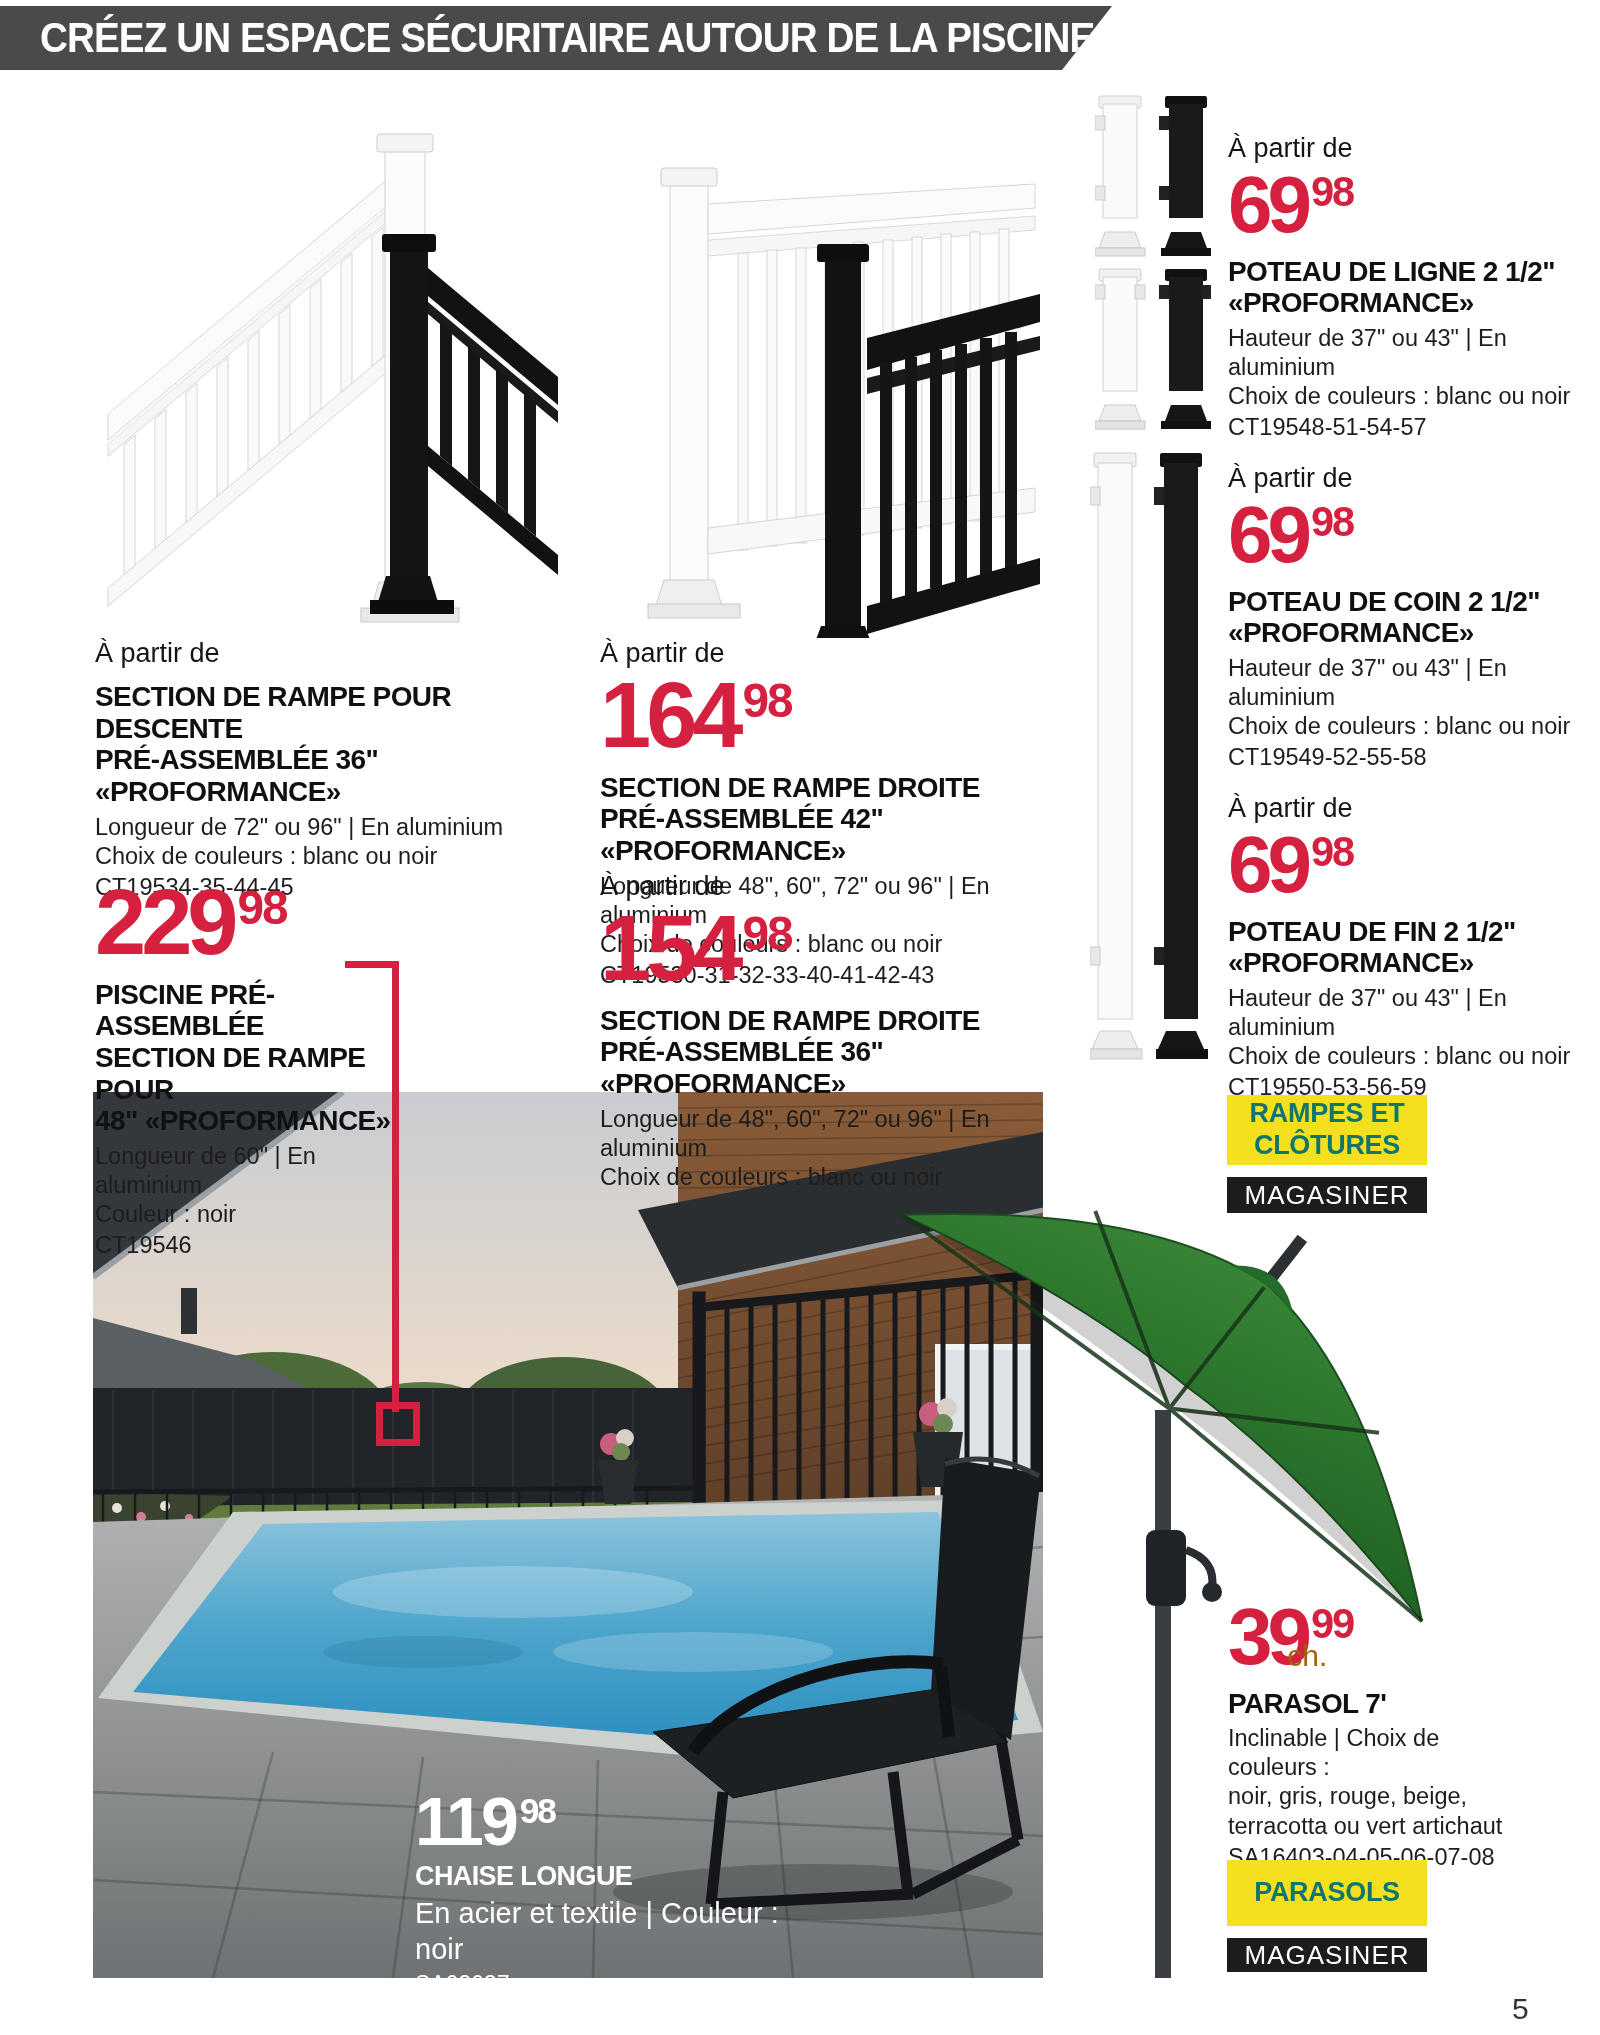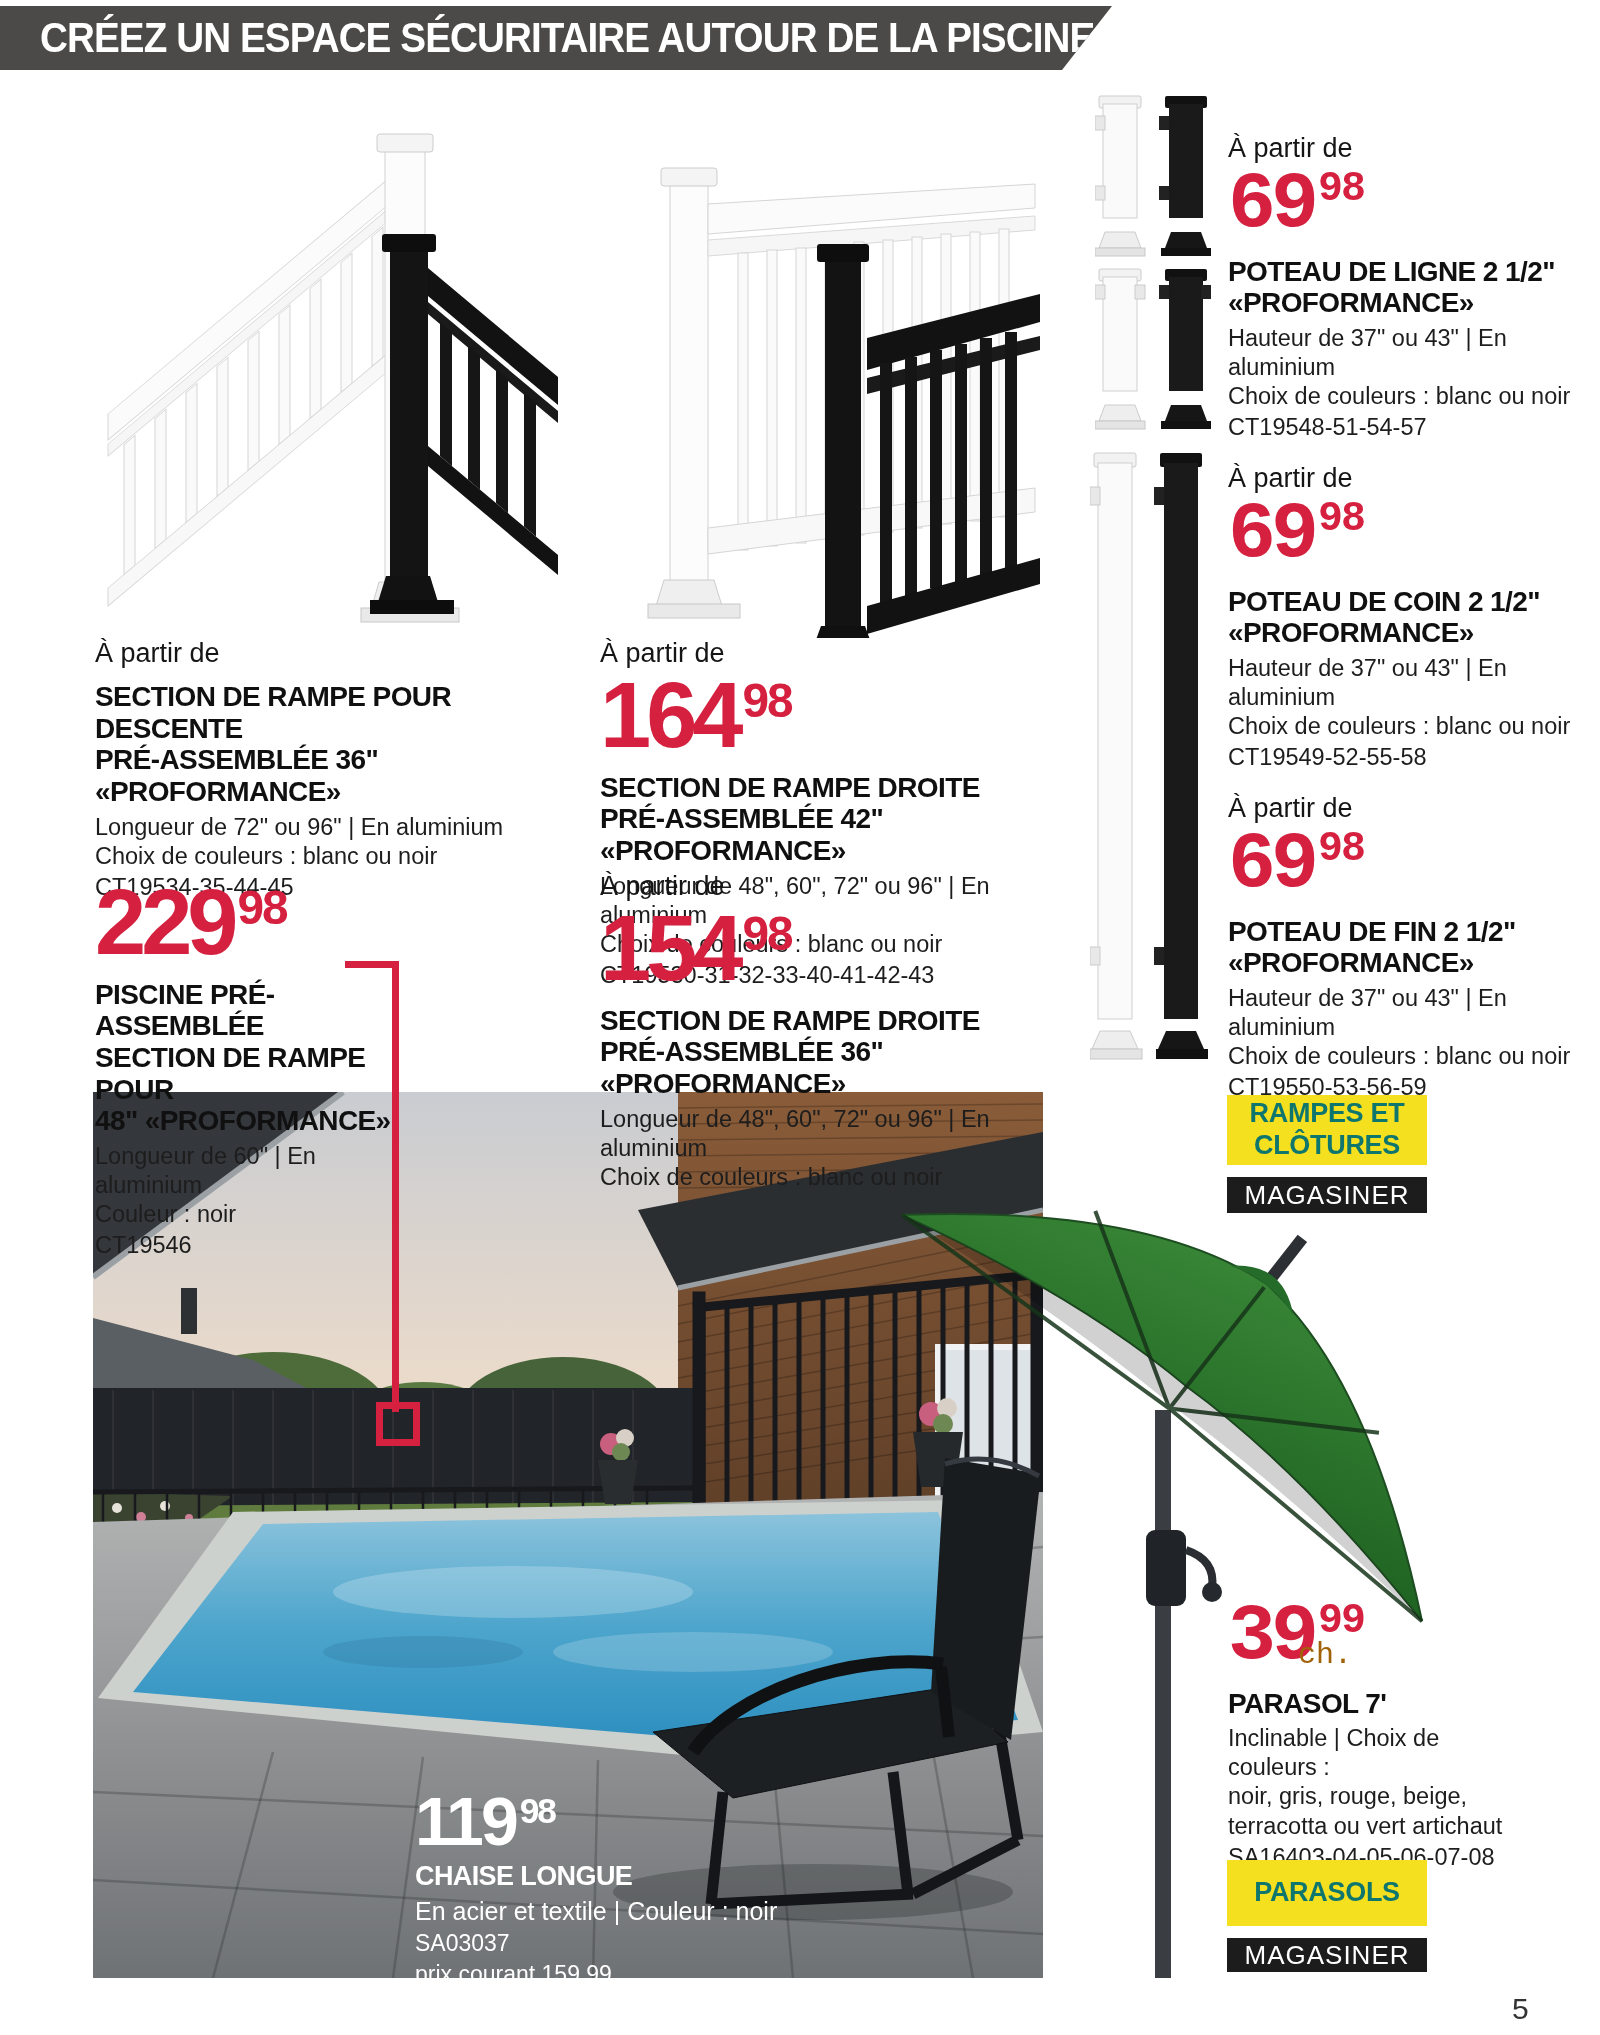--- a/index.html
+++ b/index.html
@@ -11,21 +11,21 @@
           clip-path:polygon(0 0,100% 0,calc(100% - 50px) 100%,0 100%);
           display:flex;align-items:center;}
   #banner .txt{color:#fff;font-weight:bold;font-size:42px;letter-spacing:-1px;
           transform:scaleX(.92);transform-origin:left center;margin-left:40px;white-space:nowrap;}
   
   .offer{line-height:1;}
   .from{font-size:27px;color:#151515;margin-bottom:6px;}
   .from:empty{display:none;}
   .price{color:#d5213f;font-weight:bold;font-size:92px;letter-spacing:-5px;line-height:.92;white-space:nowrap;position:relative;}
   .price .cents{font-size:.52em;letter-spacing:-2px;position:relative;top:-.62em;margin-left:4px;}
-  .price.mid{font-size:80px;font-family:Liberation Mono, monospace;}
+  .price.mid{font-size:80px;}
   .price .each{position:absolute;font-size:30px;letter-spacing:0;color:#a16207;font-weight:normal;
                bottom:4px;margin-left:-66px;}
   .price .each:empty{display:none;}
   .pname{font-weight:bold;font-size:28px;line-height:1.13;letter-spacing:-.6px;color:#101010;margin-top:14px;}
   .pdesc{font-size:23.5px;line-height:1.24;color:#1d1d1d;margin-top:5px;}
   .sku{font-size:23.5px;line-height:1.24;color:#1d1d1d;margin-top:2px;}
   .pname div:empty,.pdesc div:empty,.sku:empty{display:none;}
   .white .from,.white .pname,.white .pdesc,.white .sku{color:#fff;}
   .white .price{color:#fff;}
   
@@ -496,21 +496,21 @@
   </div>
 
   <div class="abs btn-yellow" style="left:1227px;top:1860px;width:200px;height:66px">PARASOLS</div>
   <div class="abs btn-black" style="left:1227px;top:1938px;width:200px;height:34px">MAGASINER</div>
 
   <div class="abs offer white" style="left:415px;top:1790px;width:420px">
     <div class="price" style="font-size:68px;letter-spacing:-3px"><span>119</span><span class="cents">98</span></div>
     <div class="pname" style="font-size:27px;margin-top:8px">
       <div>CHAISE LONGUE</div>
     </div>
-    <div class="pdesc" style="font-size:25px">
+    <div class="pdesc" style="font-size:29px">
       <div>En acier et textile | Couleur : noir</div>
     </div>
     <div class="sku" style="font-size:23px">SA03037</div>
     <div class="sku" style="font-size:23px">prix courant 159.99</div>
   </div>
 
   <div class="abs" id="pagenum" style="left:1512px;top:1992px">5</div>
 
 </div>
 

